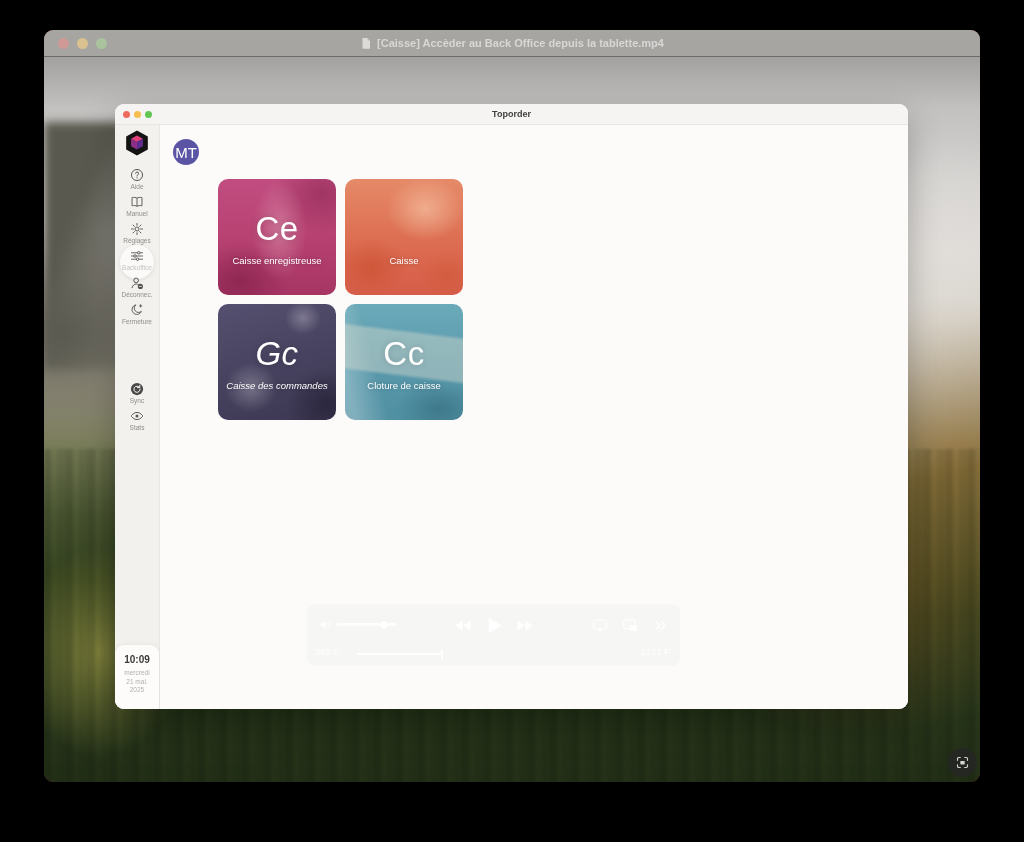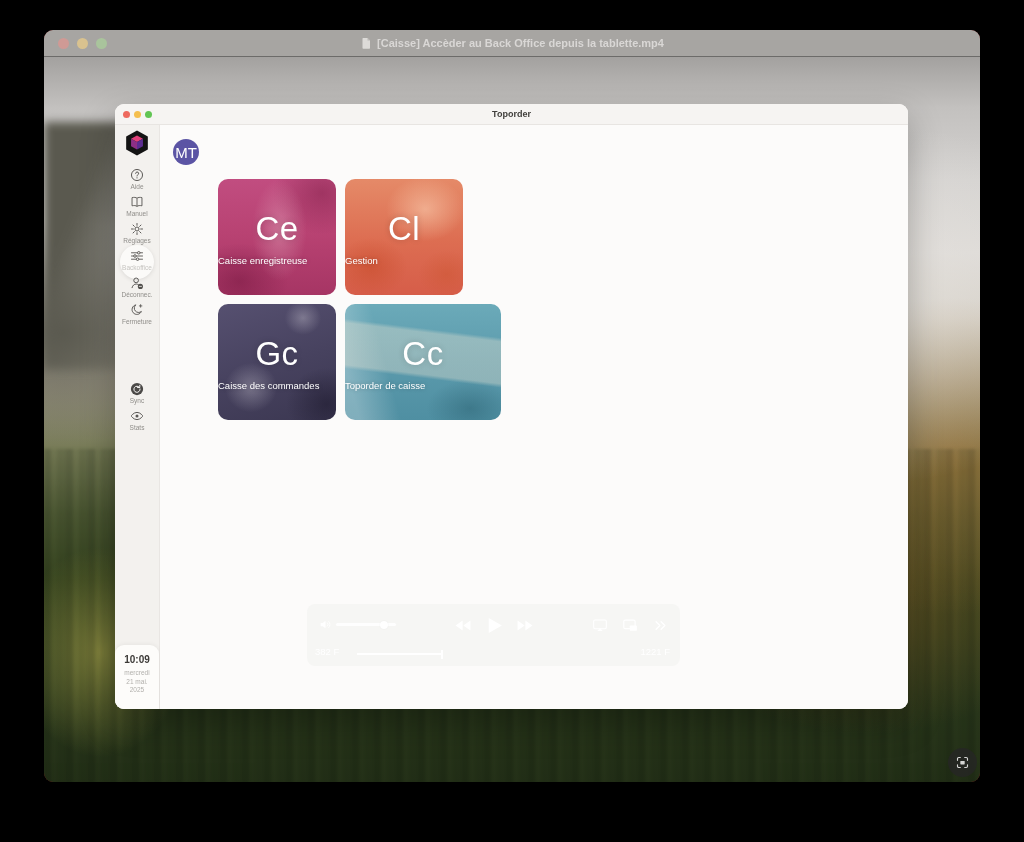--- a/index.html
+++ b/index.html
@@ -70,47 +70,47 @@
   .notif-header{height:40px;border-bottom:1px solid #edebe8;display:flex;align-items:center;
     justify-content:center;font-size:11px;color:#c2c0bd;}
 
   
   .tiles{position:absolute;left:58px;top:54px;width:254px;display:grid;
     grid-template-columns:118px 118px;grid-auto-rows:116px;column-gap:9px;row-gap:9px;}
   .tile{position:relative;width:118px;height:116px;border-radius:10px;overflow:hidden;color:#fff;
     background-color:var(--tile-color,#888);cursor:default;}
   .tile .big{position:absolute;left:0;top:31px;width:100%;text-align:center;font-size:33px;
     font-weight:400;letter-spacing:.5px;text-shadow:0 0 6px rgba(0,0,0,.18);}
-  .tile .sub{position:absolute;left:0;top:76px;width:100%;text-align:left;font-size:9.5px;
+  .tile .sub{position:absolute;left:0;top:76px;width:100%;text-align:center;font-size:9.5px;
     text-shadow:0 0 4px rgba(0,0,0,.25);white-space:nowrap;}
   .tile-0{background-image:
     radial-gradient(44px 82px at 52% 44%,rgba(236,190,206,.38),rgba(236,190,206,0) 62%),
     radial-gradient(70px 54px at 18% 88%,rgba(116,22,62,.5),rgba(116,22,62,0) 70%),
     radial-gradient(70px 60px at 88% 12%,rgba(122,26,66,.45),rgba(122,26,66,0) 70%),
     linear-gradient(180deg,#c14d80 0%,#b84272 48%,#a63564 100%);}
   .tile-1{background-image:
     radial-gradient(56px 46px at 68% 26%,rgba(252,212,182,.55),rgba(252,212,182,0) 70%),
     radial-gradient(52px 42px at 22% 76%,rgba(198,74,40,.55),rgba(198,74,40,0) 70%),
     radial-gradient(40px 34px at 86% 82%,rgba(205,86,50,.5),rgba(205,86,50,0) 70%),
     linear-gradient(180deg,#e58a68 0%,#dd6e52 52%,#d65d49 100%);}
   .tile-2{background-image:
     radial-gradient(42px 40px at 28% 72%,rgba(214,210,220,.35),rgba(214,210,220,0) 62%),
     radial-gradient(28px 26px at 72% 12%,rgba(224,220,228,.32),rgba(224,220,228,0) 65%),
     radial-gradient(56px 50px at 92% 86%,rgba(28,24,44,.55),rgba(28,24,44,0) 72%),
-    linear-gradient(162deg,#565070 0%,#47425f 52%,#3b3751 100%);}
+    linear-gradient(162deg,#565070 0%,#47425f 52%,#3b3751 100%); font-style: italic;}
   .tile-3{background-image:
     radial-gradient(34px 28px at 24% 18%,rgba(250,247,242,.85),rgba(250,247,242,0) 66%),
     radial-gradient(30px 40px at 90% 30%,rgba(196,176,96,.4),rgba(196,176,96,0) 70%),
     radial-gradient(58px 36px at 48% 87%,rgba(148,98,48,.6),rgba(148,98,48,0) 72%),
     linear-gradient(180deg,#c6b8a5 0%,#b5a690 55%,#a3957f 100%);}
   .tile-4{background-image:
     linear-gradient(7deg,rgba(0,0,0,0) 38%,rgba(233,227,210,.38) 41%,rgba(233,227,210,.38) 72%,rgba(0,0,0,0) 75%),
     linear-gradient(75deg,rgba(255,255,255,.28) 8%,rgba(255,255,255,0) 30%),
     radial-gradient(60px 40px at 80% 90%,rgba(32,84,100,.4),rgba(32,84,100,0) 72%),
-    linear-gradient(180deg,#6baab9 0%,#5b9aac 50%,#4f8fa2 100%); padding-left: 38px;}
+    linear-gradient(180deg,#6baab9 0%,#5b9aac 50%,#4f8fa2 100%);}
 
   
   .pc{position:absolute;left:263px;top:547px;width:373px;height:62px;border-radius:8px;
     background:rgba(246,245,243,.95);}
   .pc *{color:#fff;}
   .pc svg{display:block;}
   .pc-row{position:absolute;left:0;top:8px;width:100%;height:26px;}
   .vol{position:absolute;left:12px;top:6px;display:flex;align-items:center;gap:4px;}
   .vol-track{position:relative;width:60px;height:2.5px;border-radius:2px;background:rgba(255,255,255,.9);}
   .vol-knob{position:absolute;top:50%;left:80%;transform:translate(-50%,-50%);width:8px;height:8px;
@@ -263,30 +263,29 @@
           <div class="main">
             <div class="avatar" style="background: rgb(91, 84, 164);">MT</div>
 
 
             <div class="tiles">
               <div class="tile tile-0" style="--tile-color: #b84272;">
                   <span class="big">Ce</span>
                   <span class="sub">Caisse enregistreuse</span>
                 </div>
                 <div class="tile tile-1" style="--tile-color: #dd6e52;">
-                  <span class="big">Cl</span>
-                  <span class="sub">Gestion</span>
+                  <span class="sub">Caisse</span>
                 </div>
                 <div class="tile tile-2" style="--tile-color: #47425f;">
                   <span class="big">Gc</span>
                   <span class="sub">Caisse des commandes</span>
                 </div>
                 <div class="tile tile-4" style="--tile-color: #5b9aac;">
                   <span class="big">Cc</span>
-                  <span class="sub">Toporder de caisse</span>
+                  <span class="sub">Cloture de caisse</span>
                 </div>
             </div>
           </div>
         </div>
       </div>
 
       <div class="pc">
         <div class="pc-row">
           <div class="vol">
             <svg width="13" height="13" viewBox="0 0 24 24">

